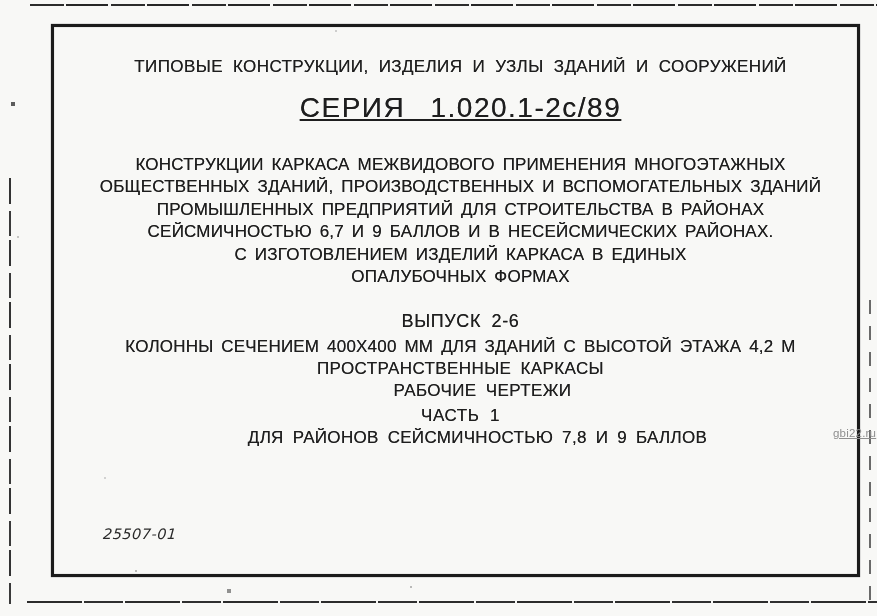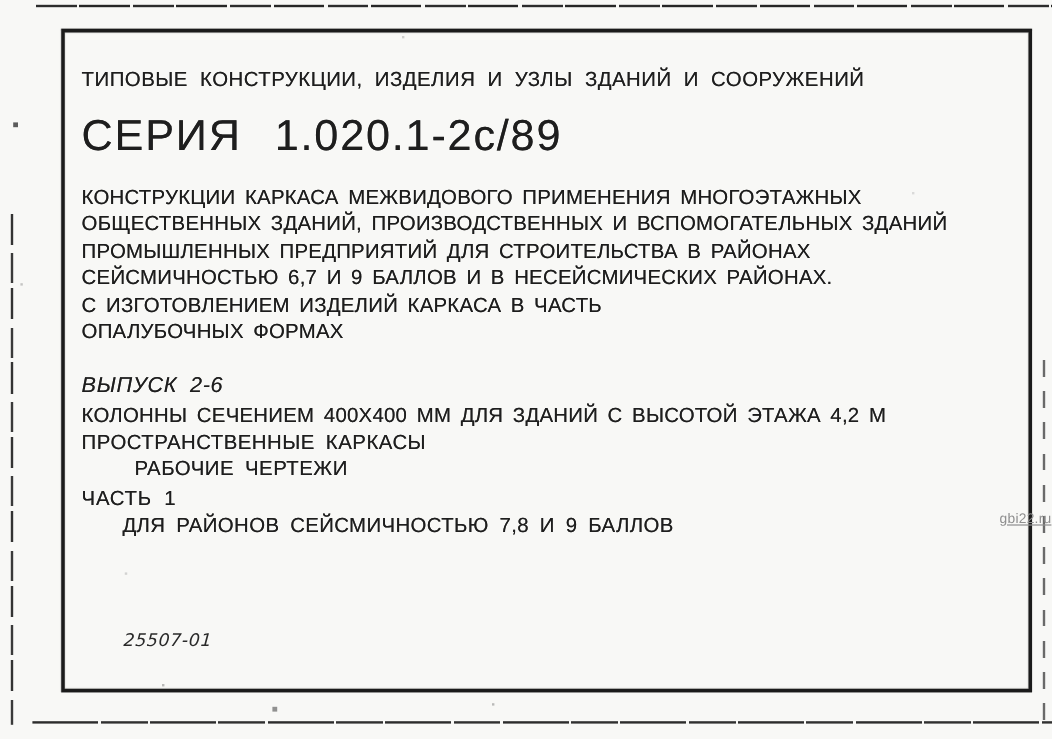--- a/index.html
+++ b/index.html
@@ -60,53 +60,55 @@
     position: absolute;
     left: 51px; top: 24px;
     width: 809px; height: 553px;
     box-sizing: border-box;
     border: 3px solid #1b1b1b;
     box-shadow: 0 0 1px rgba(0,0,0,.6), inset 0 0 1px rgba(0,0,0,.5);
   }
   
   .content {
     position: absolute;
-    left: 68px; top: 24px;
+    left: 56px; top: 24px;
     width: 809px; height: 529px;
+    text-align: center;
   }
   .txt {
     position: absolute;
     left: 0; right: 0;
     white-space: nowrap;
     color: #1e1e1e;
     text-shadow: 0 0 0.5px rgba(30,30,30,.8);
   }
   .doc-header {
     top: 33px;
     font-size: 17px;
     letter-spacing: 0.4px;
     word-spacing: 5px;
   }
   .series-title {
     top: 68px;
-    font-size: 36px;
+    font-size: 28px;
     font-weight: normal;
     letter-spacing: 1.5px;
     word-spacing: 16px;
+    text-decoration: underline;
   }
   .descr {
     position: absolute;
     top: 130px; left: 0; right: 0;
     font-size: 17px;
     line-height: 22.4px;
     letter-spacing: 0.2px;
     word-spacing: 3px;
   }
   .descr div { white-space: nowrap; text-shadow: 0 0 0.5px rgba(30,30,30,.8); }
-  .issue-label   { top: 287px; font-size: 18px; letter-spacing: 0.6px; word-spacing: 5px; font-style: italic; }
+  .issue-label   { top: 287px; font-size: 18px; letter-spacing: 0.6px; word-spacing: 5px; }
   .issue-line1   { top: 313px; font-size: 17px; letter-spacing: 0.2px; word-spacing: 3px; }
   .issue-line2   { top: 335px; font-size: 17px; letter-spacing: 0.4px; word-spacing: 4px; }
   .issue-line3   { top: 357px; font-size: 17px; letter-spacing: 0.4px; word-spacing: 4px; padding-left: 44px; }
   .part-label    { top: 382px; font-size: 17px; letter-spacing: 0.6px; word-spacing: 5px; }
   .part-subtitle { top: 404px; font-size: 17px; letter-spacing: 0.3px; word-spacing: 4px; padding-left: 34px; }
   .doc-number {
     position: absolute;
     left: 103px; top: 526px;
     font-family: "DejaVu Sans", sans-serif;
     font-style: italic;
@@ -143,21 +145,21 @@
 
     <div class="txt doc-header">ТИПОВЫЕ КОНСТРУКЦИИ, ИЗДЕЛИЯ И УЗЛЫ ЗДАНИЙ И СООРУЖЕНИЙ</div>
 
     <div class="txt series-title">СЕРИЯ 1.020.1-2с/89</div>
 
     <div class="descr">
       <div>КОНСТРУКЦИИ КАРКАСА МЕЖВИДОВОГО ПРИМЕНЕНИЯ МНОГОЭТАЖНЫХ</div>
       <div>ОБЩЕСТВЕННЫХ ЗДАНИЙ, ПРОИЗВОДСТВЕННЫХ И ВСПОМОГАТЕЛЬНЫХ ЗДАНИЙ</div>
       <div>ПРОМЫШЛЕННЫХ ПРЕДПРИЯТИЙ ДЛЯ СТРОИТЕЛЬСТВА В РАЙОНАХ</div>
       <div>СЕЙСМИЧНОСТЬЮ 6,7 И 9 БАЛЛОВ И В НЕСЕЙСМИЧЕСКИХ РАЙОНАХ.</div>
-      <div>С ИЗГОТОВЛЕНИЕМ ИЗДЕЛИЙ КАРКАСА В ЧАСТЬ</div>
+      <div>С ИЗГОТОВЛЕНИЕМ ИЗДЕЛИЙ КАРКАСА В ЕДИНЫХ</div>
       <div>ОПАЛУБОЧНЫХ ФОРМАХ</div>
     </div>
 
     <div class="txt issue-label">ВЫПУСК 2-6</div>
 
     <div class="txt issue-line1">КОЛОННЫ СЕЧЕНИЕМ 400Х400 ММ ДЛЯ ЗДАНИЙ С ВЫСОТОЙ ЭТАЖА 4,2 М</div>
 
     <div class="txt issue-line2">ПРОСТРАНСТВЕННЫЕ КАРКАСЫ</div>
 
     <div class="txt issue-line3">РАБОЧИЕ ЧЕРТЕЖИ</div>

